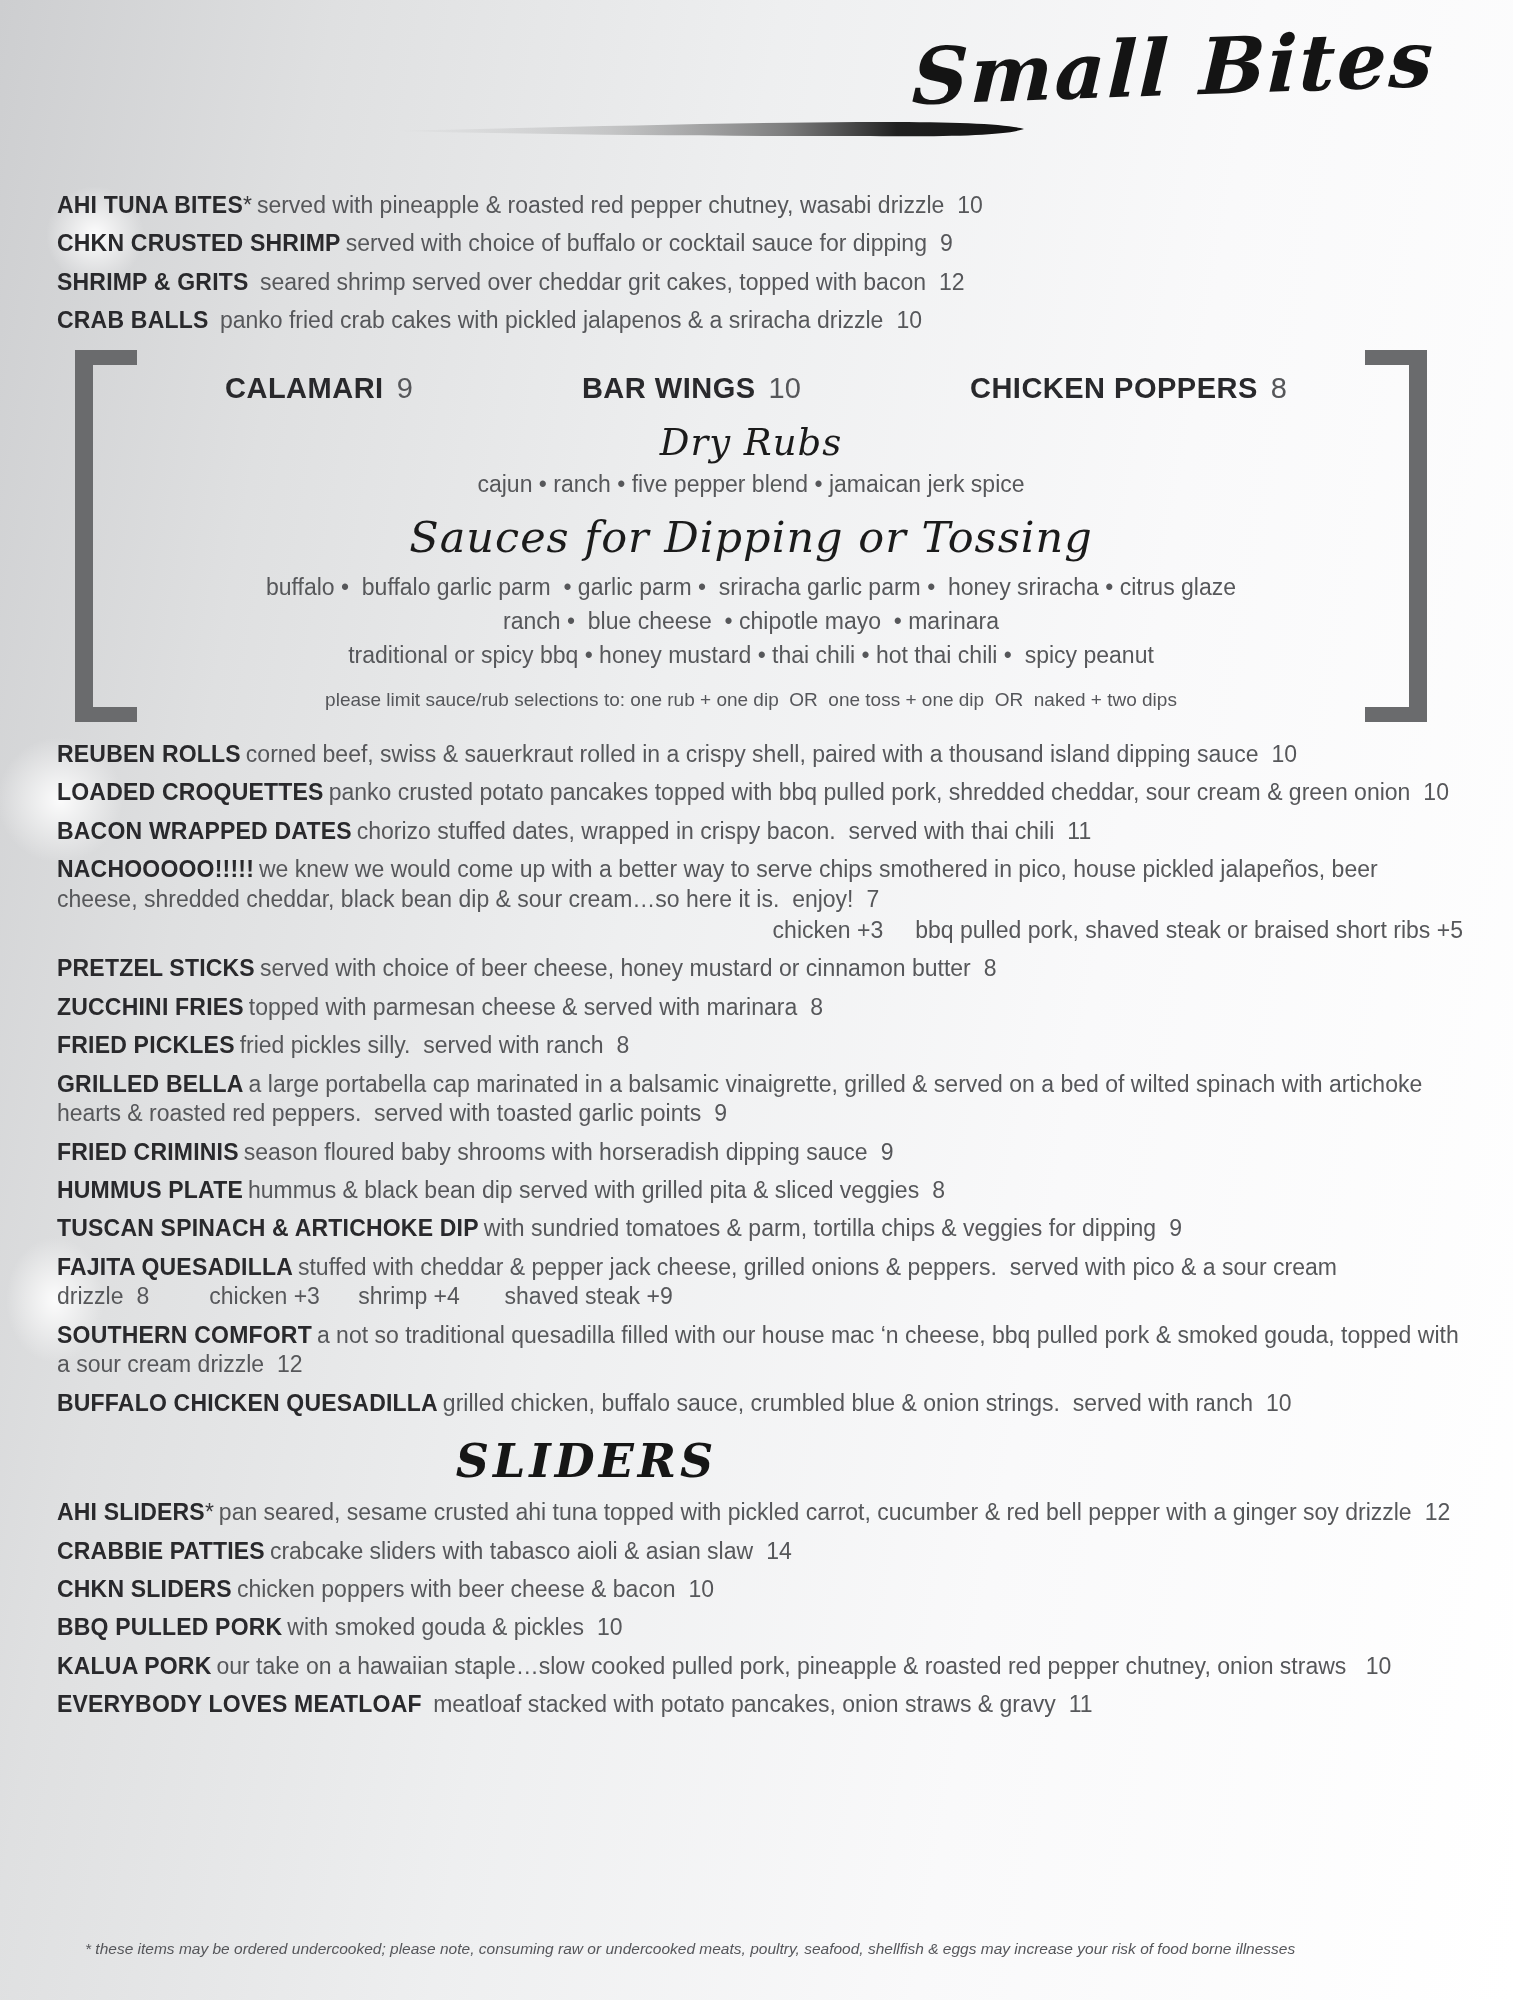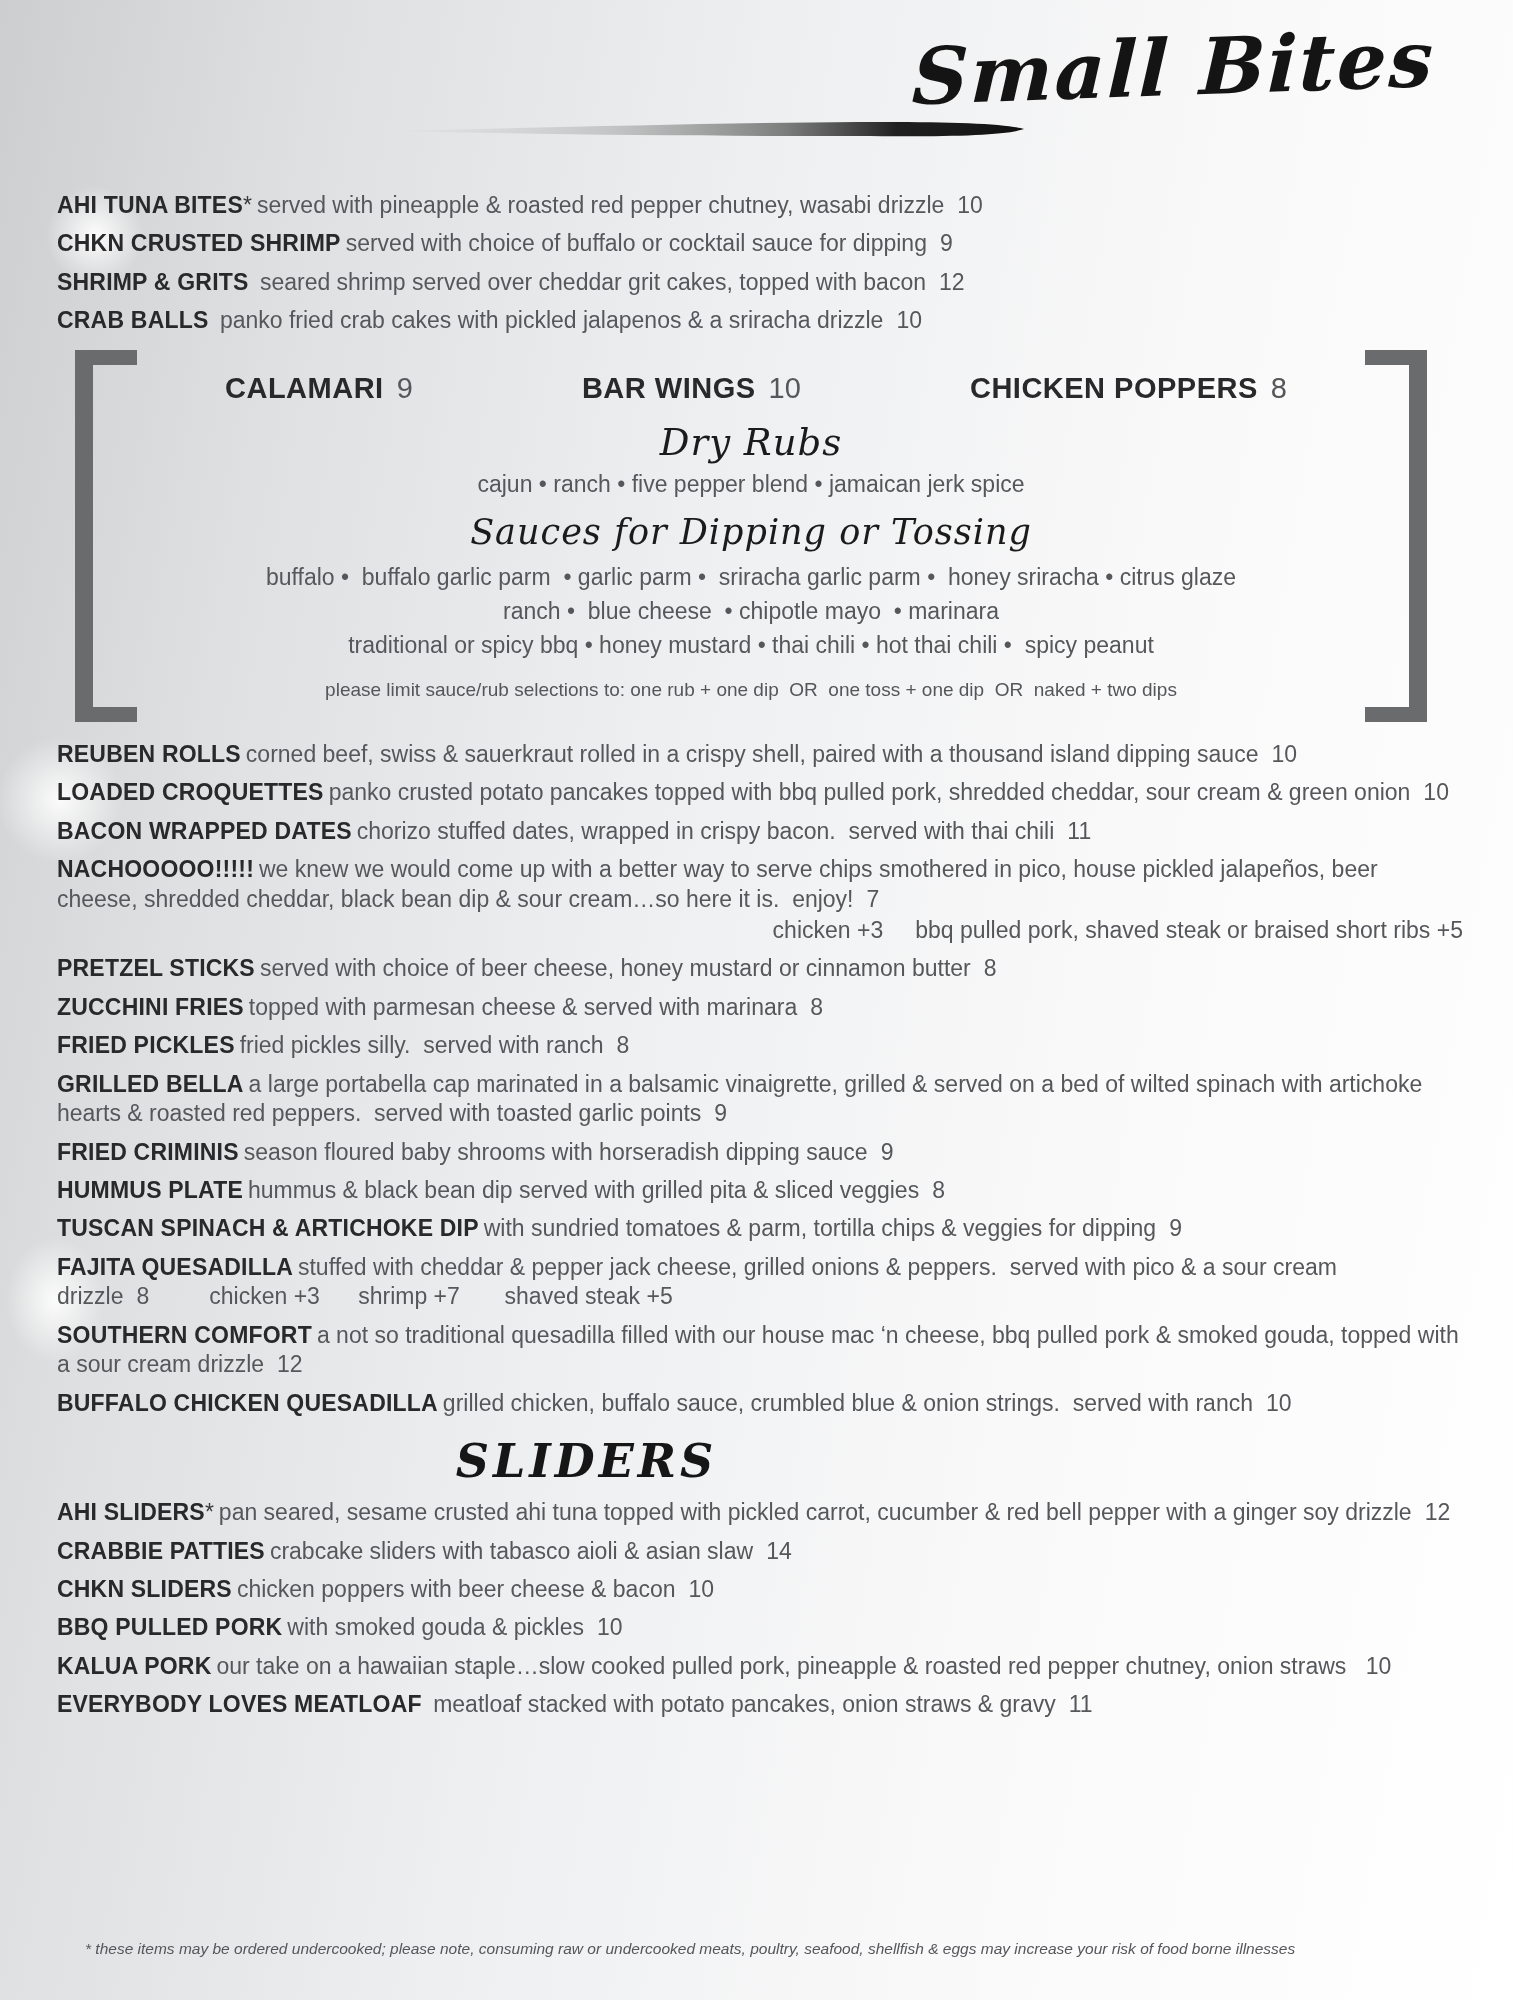--- a/index.html
+++ b/index.html
@@ -44,21 +44,21 @@
   .bracket{ position:absolute; top:0; bottom:0; width:62px; }
   .bracket.left{ left:0; border-left:18px solid #6a6b6d; border-top:15px solid #6a6b6d; border-bottom:15px solid #6a6b6d; }
   .bracket.right{ right:0; border-right:18px solid #6a6b6d; border-top:15px solid #6a6b6d; border-bottom:15px solid #6a6b6d; }
   .wings-cols{ display:flex; justify-content:space-between; padding:8px 50px 0 60px; font-size:29px; }
   .wings-cols .nm{ letter-spacing:0.5px; }
   .script-h{
     font-family:"DejaVu Serif", serif; font-style:italic;
     text-align:center; color:#1b1b1b;
   }
   .dry-title{ font-size:37px; margin-top:16px; letter-spacing:1px; }
-  .sauce-title{ font-size:35px; margin-top:14px; letter-spacing:1px; }
+  .sauce-title{ font-size:43px; margin-top:14px; letter-spacing:1px; }
   .center-line{ text-align:center; font-size:23px; color:#56575a; margin-top:7px; white-space:pre-wrap; }
   .first-line{ margin-top:12px; }
   .limit{ text-align:center; font-size:19px; color:#55565a; margin-top:20px; white-space:pre-wrap; }
   
   .sliders-title{
     font-family:"DejaVu Serif", serif; font-style:italic;
     font-size:46px; color:#161616; letter-spacing:4px;
     text-align:center; position:relative; left:-170px;
     margin:16px 0 10px 0;
   }
@@ -124,21 +124,21 @@
     <p class="item"><b class="nm">LOADED CROQUETTES</b><span class="desc">panko crusted potato pancakes topped with bbq pulled pork, shredded cheddar, sour cream &amp; green onion</span><span class="price">10</span></p>
     <p class="item"><b class="nm">BACON WRAPPED DATES</b><span class="desc">chorizo stuffed dates, wrapped in crispy bacon.  served with thai chili</span><span class="price">11</span></p>
     <p class="item"><b class="nm">NACHOOOOO!!!!!</b><span class="desc">we knew we would come up with a better way to serve chips smothered in pico, house pickled jalapeños, beer cheese, shredded cheddar, black bean dip &amp; sour cream…so here it is.  enjoy!</span><span class="price">7</span><span class="addons-block">chicken +3     bbq pulled pork, shaved steak or braised short ribs +5</span></p>
     <p class="item"><b class="nm">PRETZEL STICKS</b><span class="desc">served with choice of beer cheese, honey mustard or cinnamon butter</span><span class="price">8</span></p>
     <p class="item"><b class="nm">ZUCCHINI FRIES</b><span class="desc">topped with parmesan cheese &amp; served with marinara</span><span class="price">8</span></p>
     <p class="item"><b class="nm">FRIED PICKLES</b><span class="desc">fried pickles silly.  served with ranch</span><span class="price">8</span></p>
     <p class="item"><b class="nm">GRILLED BELLA</b><span class="desc">a large portabella cap marinated in a balsamic vinaigrette, grilled &amp; served on a bed of wilted spinach with artichoke hearts &amp; roasted red peppers.  served with toasted garlic points</span><span class="price">9</span></p>
     <p class="item"><b class="nm">FRIED CRIMINIS</b><span class="desc">season floured baby shrooms with horseradish dipping sauce</span><span class="price">9</span></p>
     <p class="item"><b class="nm">HUMMUS PLATE</b><span class="desc">hummus &amp; black bean dip served with grilled pita &amp; sliced veggies</span><span class="price">8</span></p>
     <p class="item"><b class="nm">TUSCAN SPINACH &amp; ARTICHOKE DIP</b><span class="desc">with sundried tomatoes &amp; parm, tortilla chips &amp; veggies for dipping</span><span class="price">9</span></p>
-    <p class="item"><b class="nm">FAJITA QUESADILLA</b><span class="desc">stuffed with cheddar &amp; pepper jack cheese, grilled onions &amp; peppers.  served with pico &amp; a sour cream drizzle</span><span class="price">8</span><span class="addons-inline">chicken +3      shrimp +7       shaved steak +5</span></p>
+    <p class="item"><b class="nm">FAJITA QUESADILLA</b><span class="desc">stuffed with cheddar &amp; pepper jack cheese, grilled onions &amp; peppers.  served with pico &amp; a sour cream drizzle</span><span class="price">8</span><span class="addons-inline">chicken +3      shrimp +4       shaved steak +9</span></p>
     <p class="item"><b class="nm">SOUTHERN COMFORT</b><span class="desc">a not so traditional quesadilla filled with our house mac ‘n cheese, bbq pulled pork &amp; smoked gouda, topped with a sour cream drizzle</span><span class="price">12</span></p>
     <p class="item"><b class="nm">BUFFALO CHICKEN QUESADILLA</b><span class="desc">grilled chicken, buffalo sauce, crumbled blue &amp; onion strings.  served with ranch</span><span class="price">10</span></p>
   </section>
 
   <h2 class="sliders-title">SLIDERS</h2>
 
   <section class="items">
     <p class="item"><b class="nm">AHI SLIDERS</b><span class="star">*</span><span class="desc">pan seared, sesame crusted ahi tuna topped with pickled carrot, cucumber &amp; red bell pepper with a ginger soy drizzle</span><span class="price">12</span></p>
     <p class="item"><b class="nm">CRABBIE PATTIES</b><span class="desc">crabcake sliders with tabasco aioli &amp; asian slaw</span><span class="price">14</span></p>
     <p class="item"><b class="nm">CHKN SLIDERS</b><span class="desc">chicken poppers with beer cheese &amp; bacon</span><span class="price">10</span></p>

